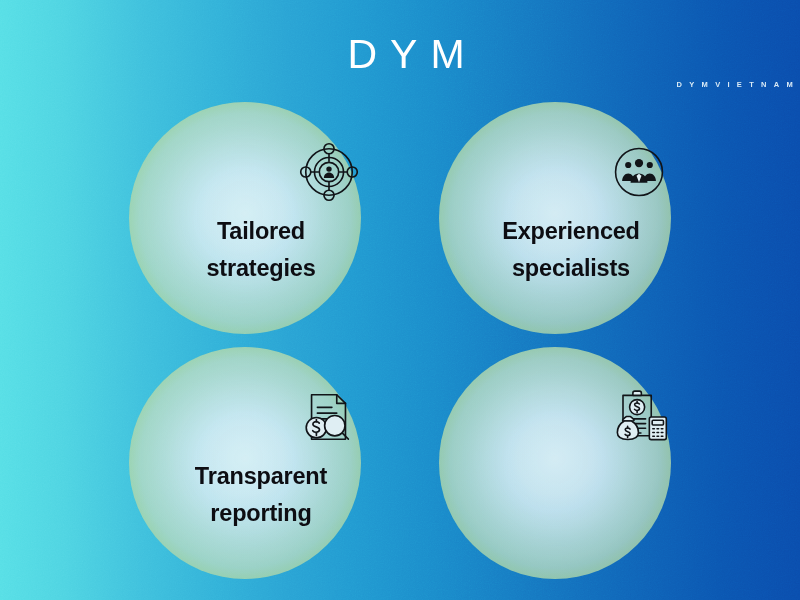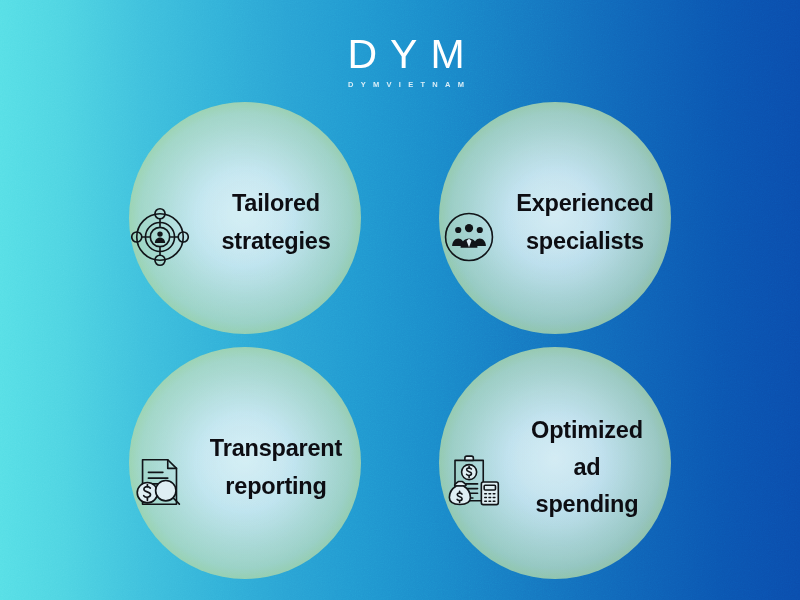--- a/index.html
+++ b/index.html
@@ -60,20 +60,21 @@
   }
   .logo-sub {
     display: block;
     margin-top: 5px;
     font-size: 7.5px;
     font-weight: 700;
     letter-spacing: 7.3px;
     text-indent: 7.3px;
     color: #eaf6fb;
     opacity: .92;
+    text-align: right;
   }
 
   
   .bubble {
     position: absolute;
     width: 232px;
     height: 232px;
     border-radius: 50%;
     display: flex;
     flex-direction: column;
@@ -97,22 +98,22 @@
         rgba(176,216,226,0.60) 76%,
         rgba(170,212,222,0.30) 89%,
         rgba(170,212,222,0.00) 100%);
     filter: blur(0.4px);
   }
   .bubble-inner {
     position: relative;
     width: 100%;
     height: 100%;
     display: flex;
-    flex-direction: row;
-    align-items: center;
+    flex-direction: column;
+    align-items: flex-end;
   }
 
   .b-tl { left: 129px; top: 102px; }
   .b-tr { left: 439px; top: 102px; }
   .b-bl { left: 129px; top: 347px; }
   .b-br { left: 439px; top: 347px; }
 
   .icon-wrap {
     margin-top: 38px;
     width: 64px;
@@ -261,17 +262,16 @@
             <line x1="57.6" y1="44.5" x2="59.4" y2="44.5"></line>
             <line x1="48.6" y1="48.5" x2="50.4" y2="48.5"></line>
             <line x1="53.1" y1="48.5" x2="54.9" y2="48.5"></line>
             <line x1="57.6" y1="48.5" x2="59.4" y2="48.5"></line>
             <line x1="48.6" y1="52.5" x2="50.4" y2="52.5"></line>
             <line x1="53.1" y1="52.5" x2="54.9" y2="52.5"></line>
             <line x1="57.6" y1="52.5" x2="59.4" y2="52.5"></line>
           </g>
         </svg>
       </div>
-      <div class="bubble-label">Optimized ad spending</div>
     </div>
   </div>
 
 </div>
 
 </body></html>

